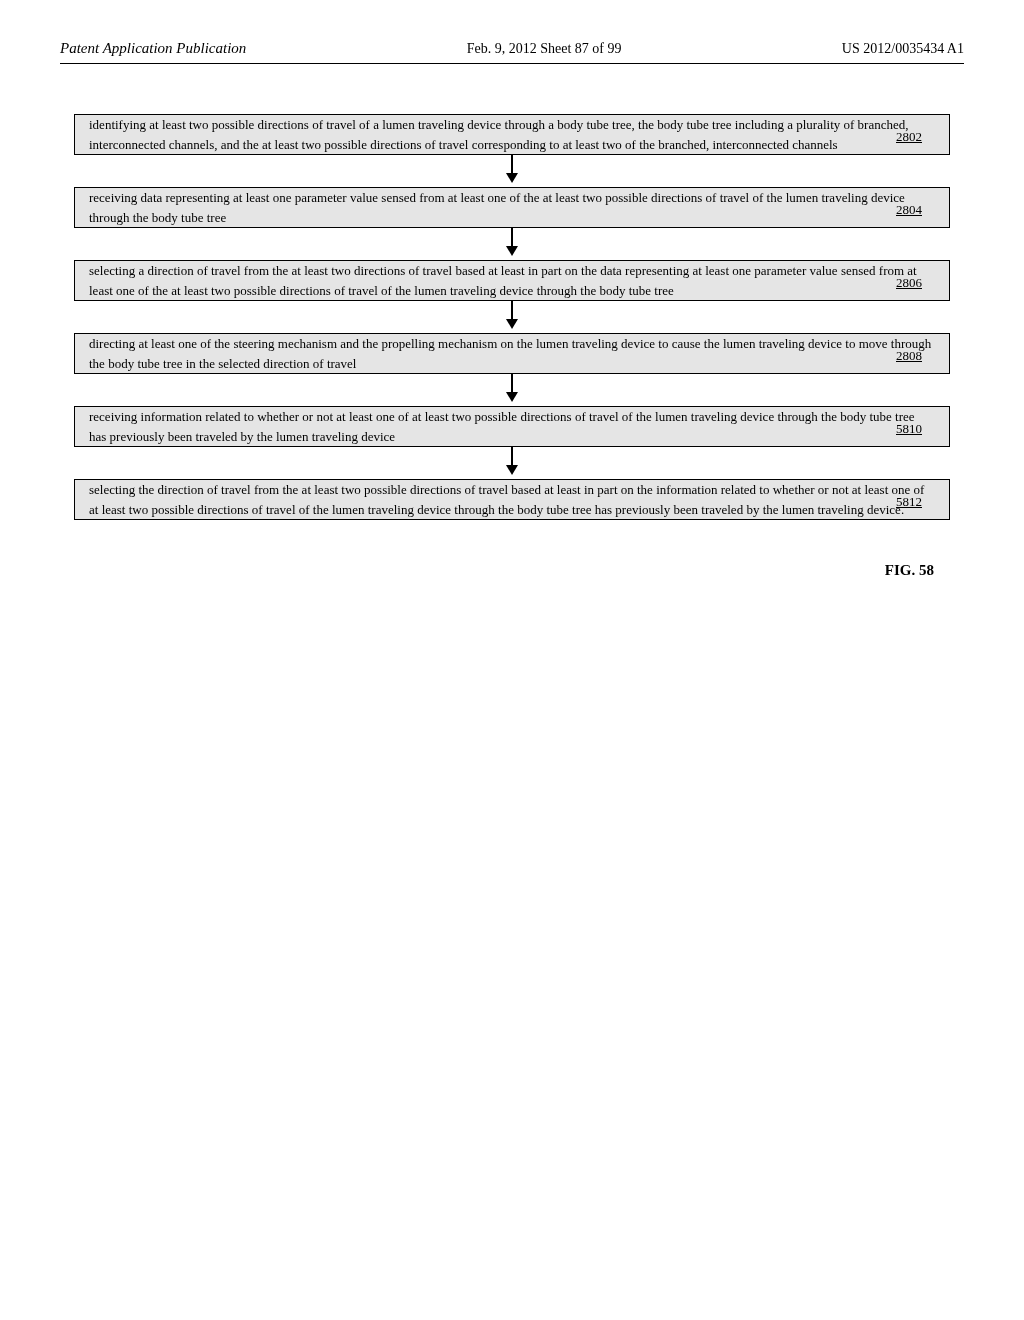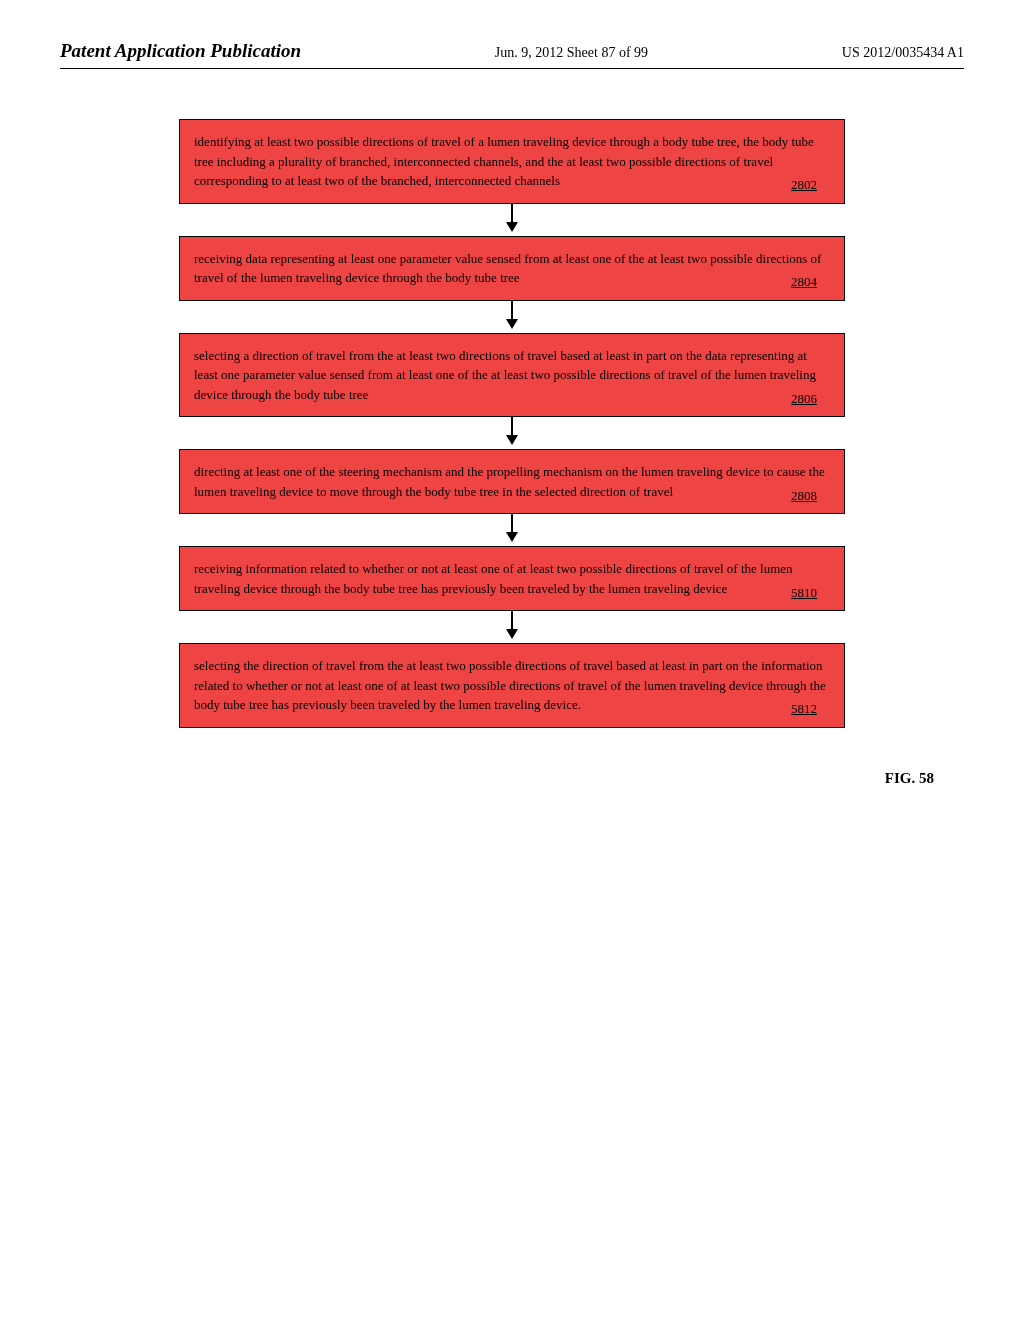--- a/index.html
+++ b/index.html
@@ -19,44 +19,44 @@
     }
     .header {
       display: flex;
       justify-content: space-between;
       align-items: baseline;
       border-bottom: 1px solid #000;
       padding-bottom: 6px;
       margin-bottom: 40px;
     }
     .header-left {
-      font-weight: bold;
-      font-size: 19px;
+      font-weight: normal;
+      font-size: 15px;
       font-style: italic;
     }
     .header-center {
       font-size: 14px;
     }
     .header-right {
       font-size: 14px;
     }
     .diagram-container {
       display: flex;
       flex-direction: column;
       align-items: center;
       padding: 10px 0;
       position: relative;
     }
     .flow-box {
       border: 1.5px solid #000;
-      width: 666px;
-      padding: 12px 14px;
+      width: 876px;
+      padding: 0 14px;
       font-size: 13px;
       line-height: 1.5;
-      background: #ef4444;
+      background: #e5e5e5;
       position: relative;
     }
     .box-number {
       position: absolute;
       right: 27px;
       bottom: 8px;
       font-size: 13px;
       text-decoration: underline;
     }
     .fig-label {
@@ -84,21 +84,21 @@
       font-size: 13px;
     }
   </style>
 </head>
 <body>
 
 <div class="page">
 
   <div class="header">
     <span class="header-left">Patent Application Publication</span>
-    <span class="header-center">Jun. 9, 2012   Sheet 87 of 99</span>
+    <span class="header-center">Feb. 9, 2012   Sheet 87 of 99</span>
     <span class="header-right">US 2012/0035434 A1</span>
   </div>
 
   <div class="diagram-container">
 
 
     <div class="flow-box">
       <span>identifying at least two possible directions of travel of a lumen traveling device through a body tube tree, the body tube tree including a plurality of branched, interconnected channels, and the at least two possible directions of travel corresponding to at least two of the branched, interconnected channels</span>
       <span class="box-number">2802</span>
     </div>

